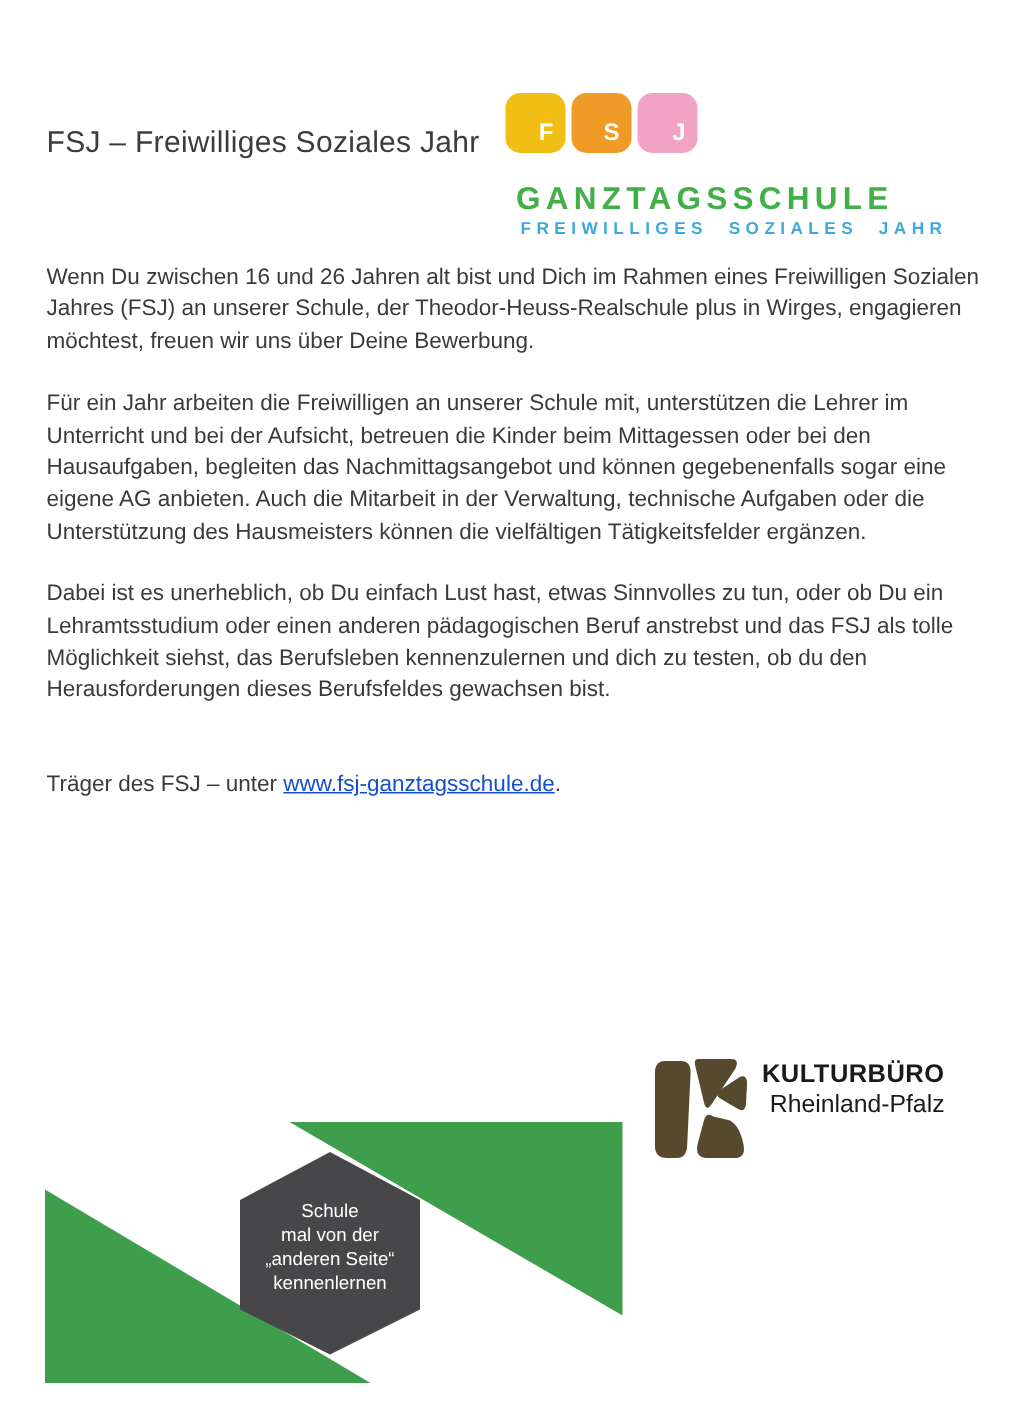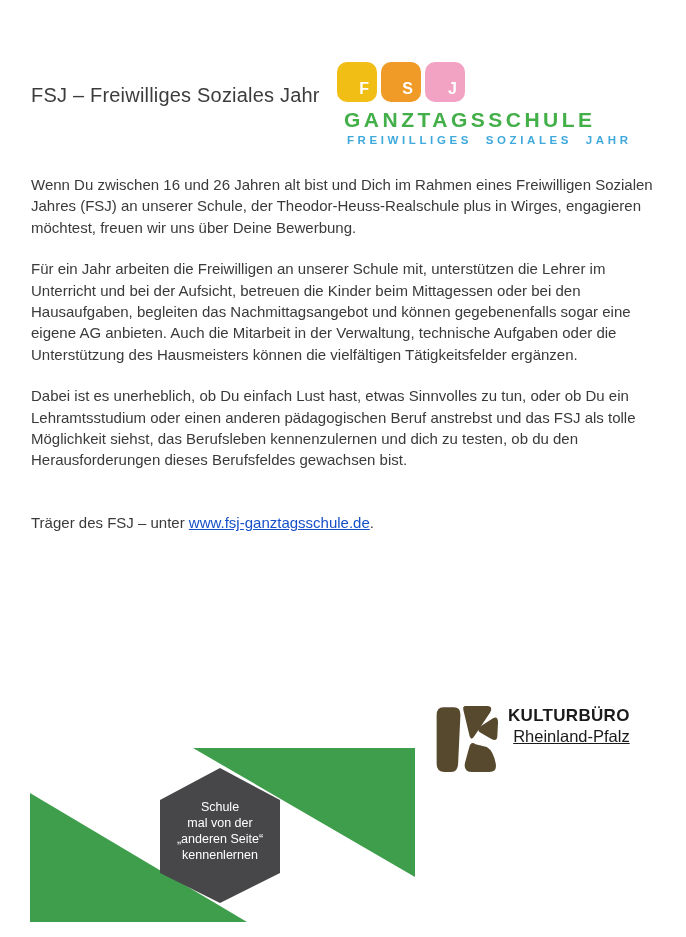--- a/index.html
+++ b/index.html
@@ -35,21 +35,21 @@
     justify-content: flex-end;
     padding: 0 8px 4px 0;
     color: #ffffff;
     font-weight: 700;
     font-size: 16px;
   }
   .tile-f { background: #f1be16; }
   .tile-s { background: #f09a28; }
   .tile-j { background: #f2a3c3; }
   .logo-line1 {
-    margin-top: 6px;
+    margin-top: 19px;
     margin-left: 7px;
     font-size: 21px;
     font-weight: 700;
     letter-spacing: 3.5px;
     color: #43af49;
     white-space: nowrap;
   }
   .logo-line2 {
     margin-top: 2px;
     margin-left: 10px;
@@ -72,21 +72,21 @@
     line-height: 21.4px;
   }
   .body-text p { margin: 0 0 20px 0; }
   a.link { color: #1650c8; text-decoration: underline; }
 
   
   .kulturbuero { position: absolute; left: 434px; top: 702px; display: flex; align-items: flex-start; text-align: right; }
   .kb-icon { width: 66px; height: 74px; }
   .kb-text { margin-left: 8px; margin-top: 4px; color: #1a1a1a; }
   .kb-title { font-size: 17px; font-weight: 700; letter-spacing: 0.3px; }
-  .kb-sub { font-size: 16.5px; font-weight: 400; margin-top: 1px; text-decoration: underline; }
+  .kb-sub { font-size: 16.5px; font-weight: 400; margin-top: 1px; }
 
   
   .bottom-art { position: absolute; left: 0; top: 730px; width: 686px; height: 207px; display: block; }
   .hex-text {
     position: absolute;
     left: 158px;
     top: 799px;
     width: 124px;
     text-align: center;
     color: #ffffff;

